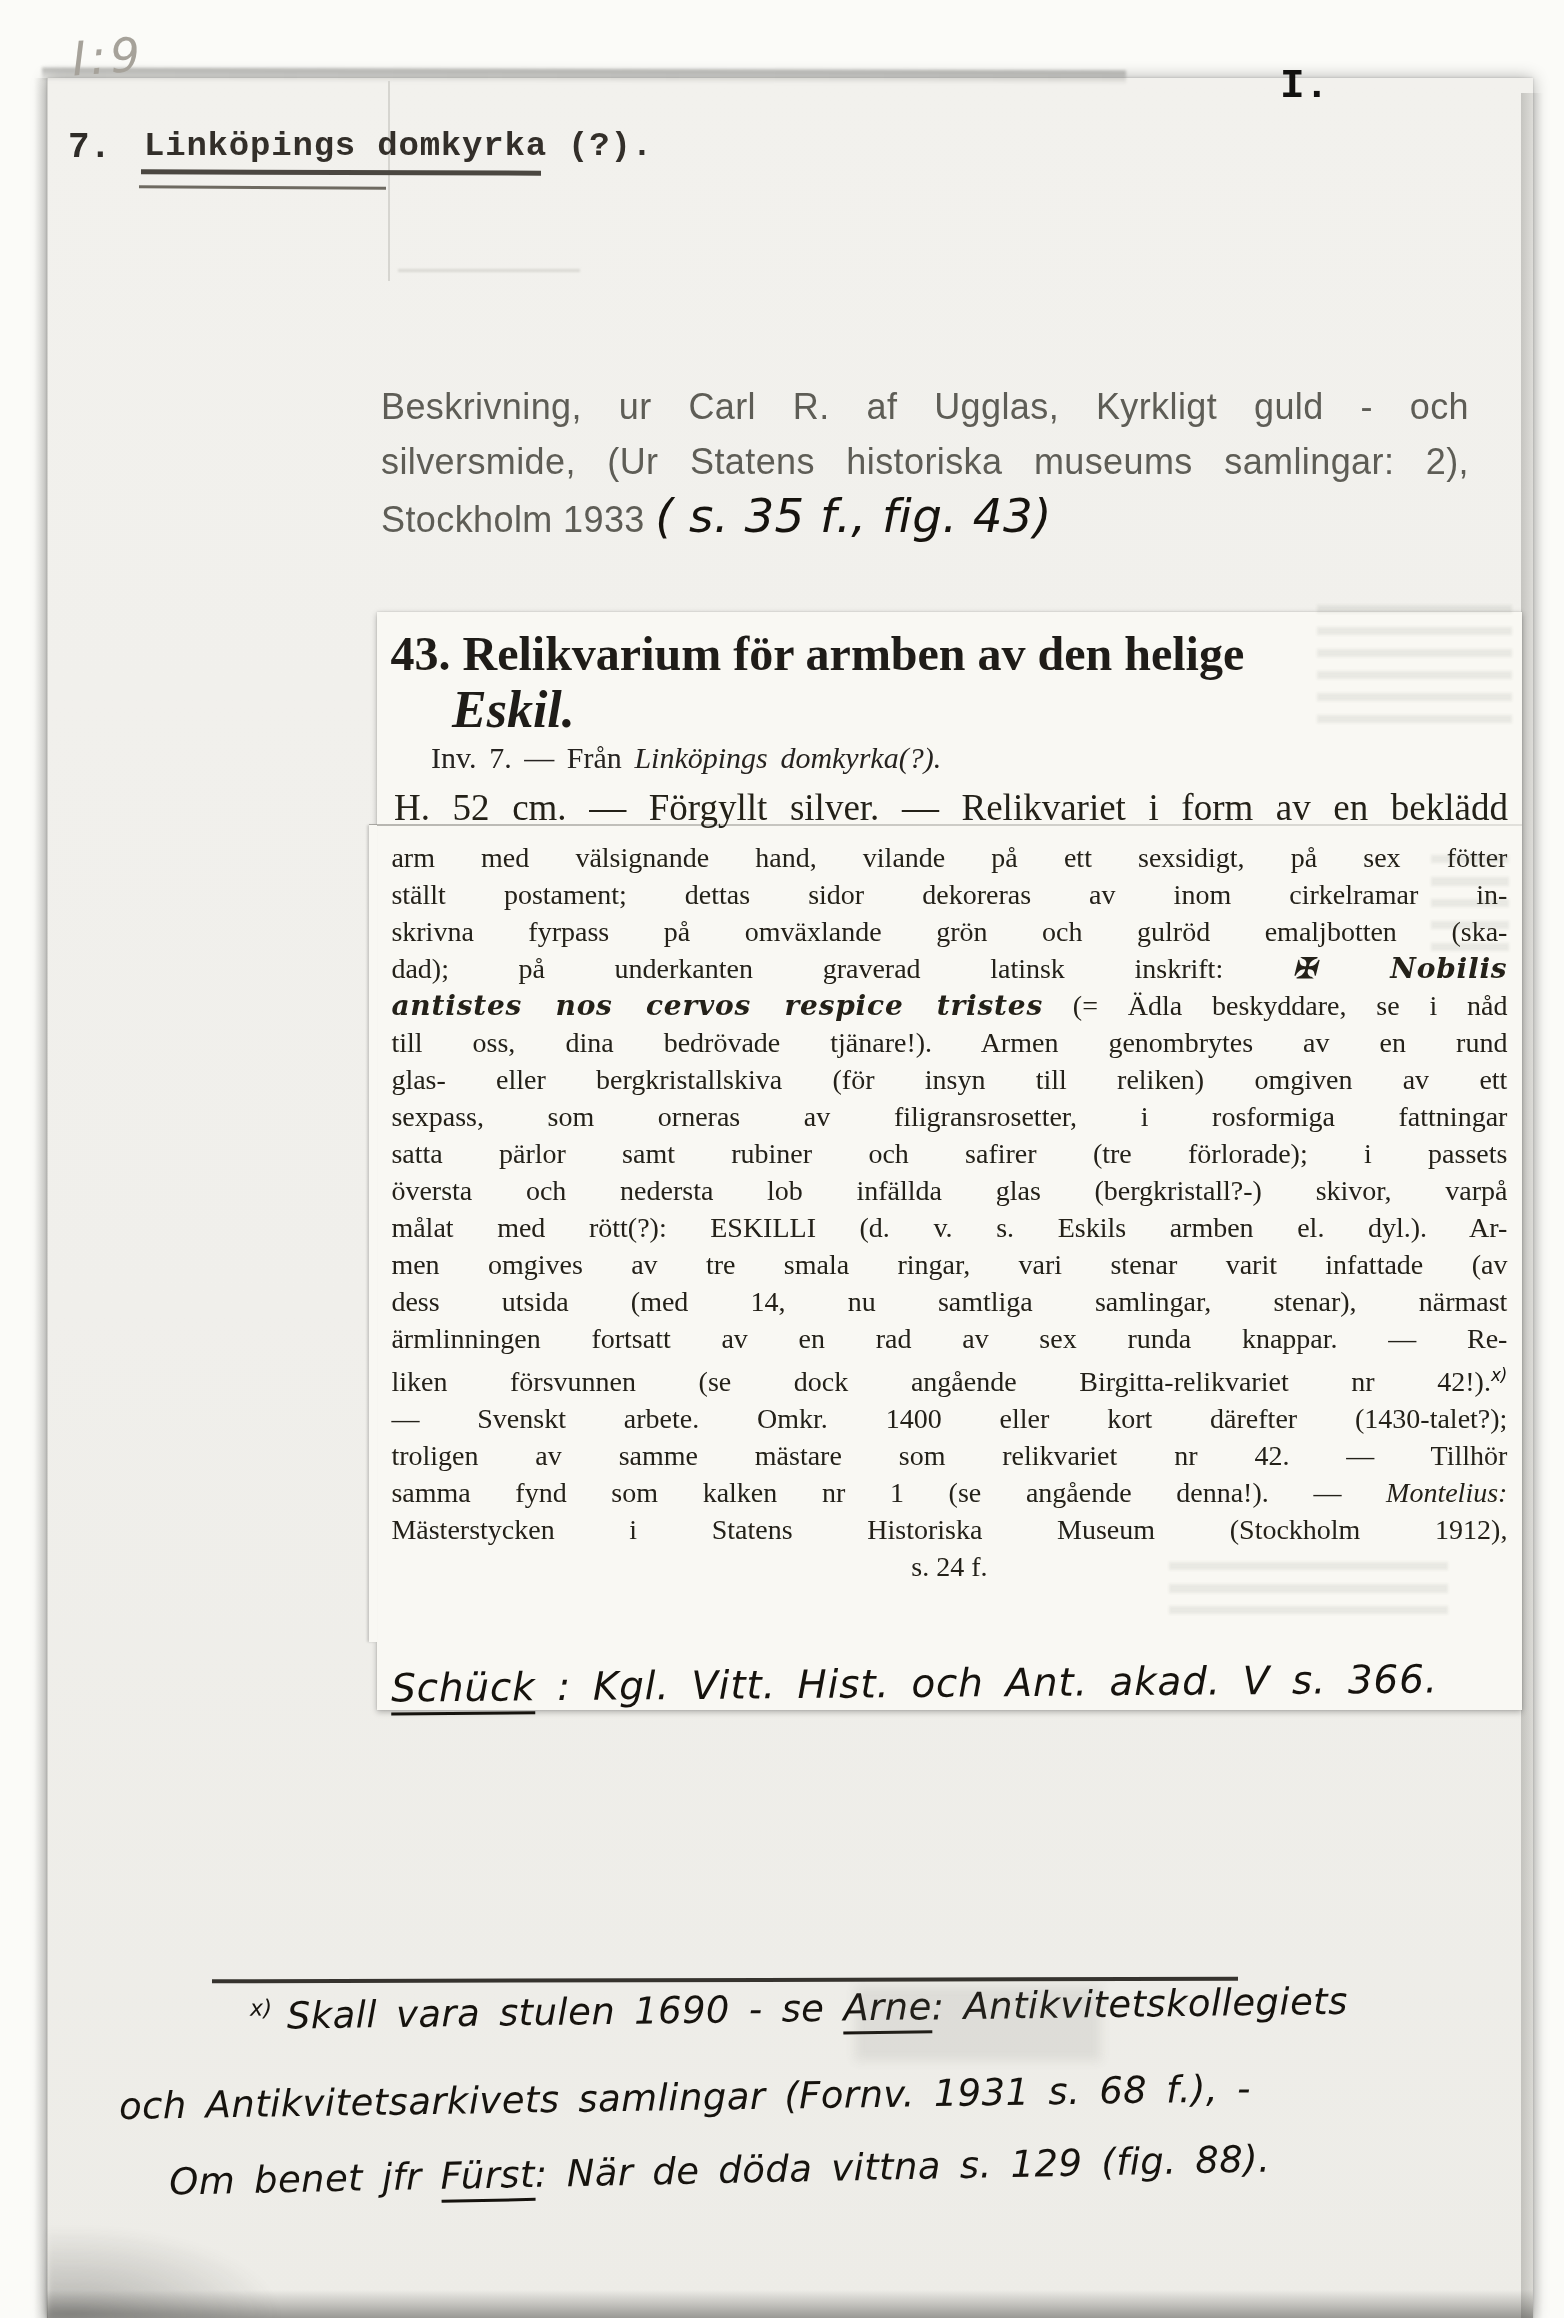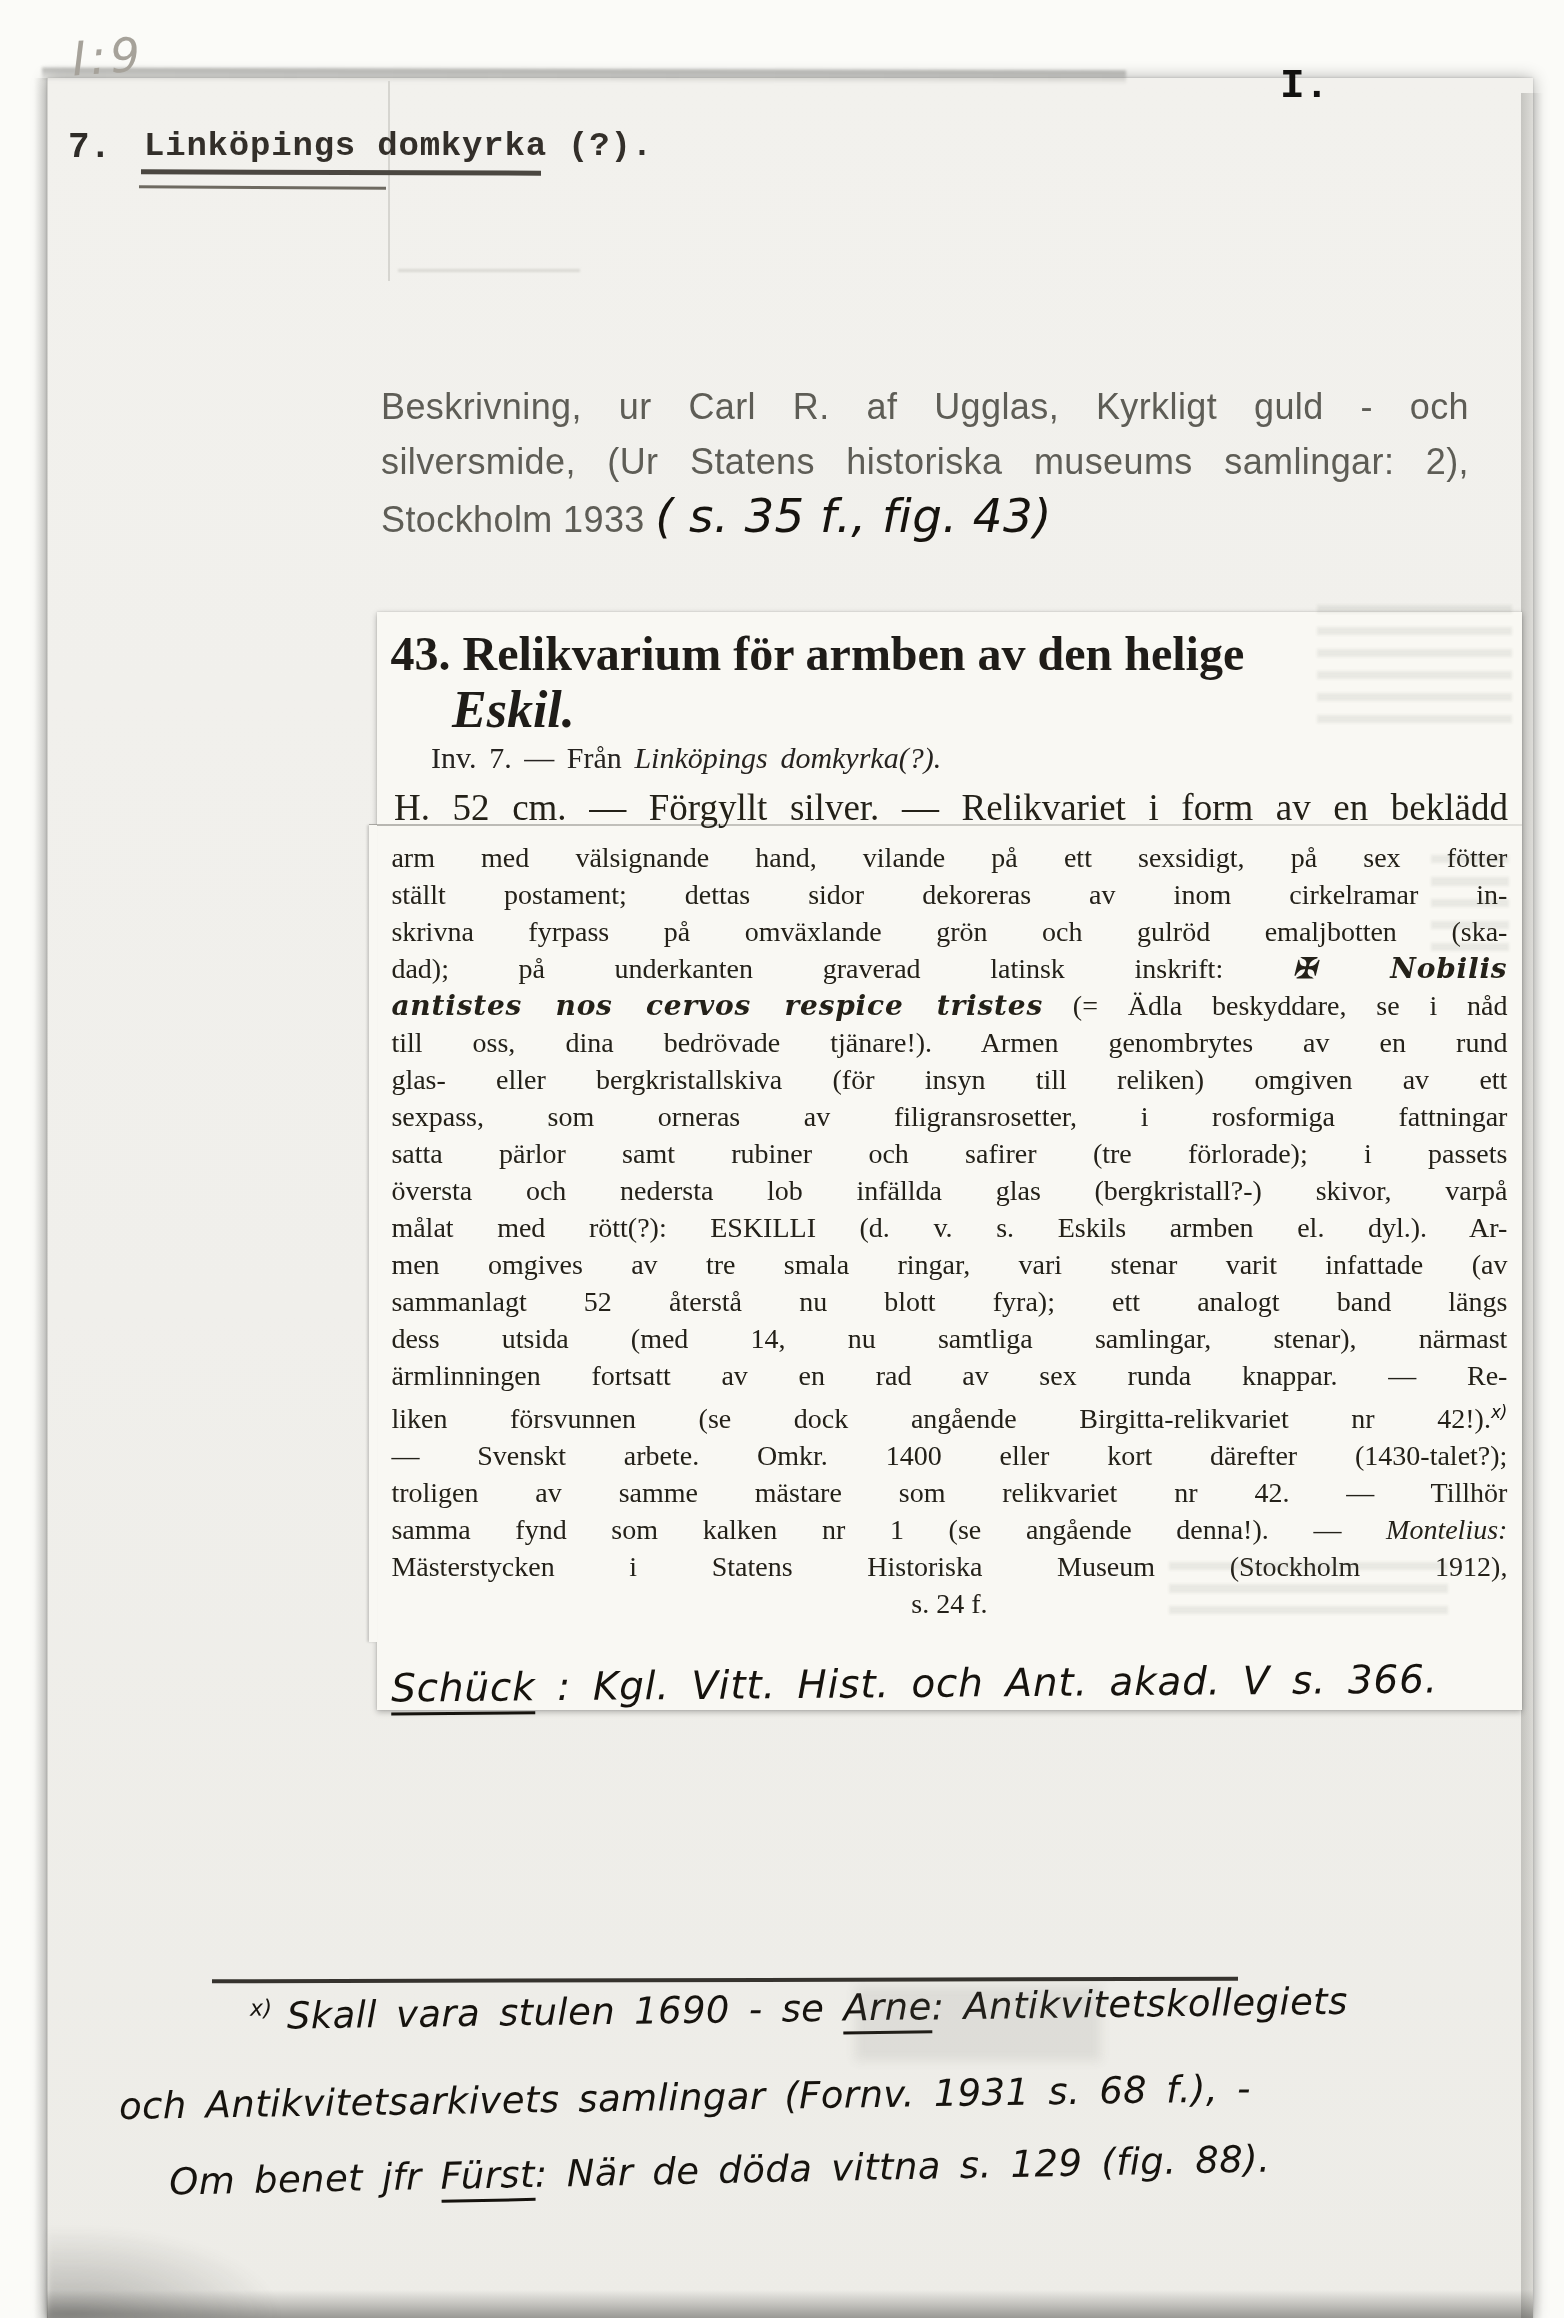--- a/index.html
+++ b/index.html
@@ -142,21 +142,20 @@
         <div class="tline just"><span class="seg-r">skrivna fyrpass på omväxlande grön och gulröd emaljbotten (ska-</span></div>
         <div class="tline just"><span class="seg-r">dad); på underkanten graverad latinsk inskrift: </span><span class="seg-b">✠ Nobilis</span></div>
         <div class="tline just"><span class="seg-b">antistes nos cervos respice tristes</span><span class="seg-r"> (= Ädla beskyddare, se i nåd</span></div>
         <div class="tline just"><span class="seg-r">till oss, dina bedrövade tjänare!). Armen genombrytes av en rund</span></div>
         <div class="tline just"><span class="seg-r">glas- eller bergkristallskiva (för insyn till reliken) omgiven av ett</span></div>
         <div class="tline just"><span class="seg-r">sexpass, som orneras av filigransrosetter, i rosformiga fattningar</span></div>
         <div class="tline just"><span class="seg-r">satta pärlor samt rubiner och safirer (tre förlorade); i passets</span></div>
         <div class="tline just"><span class="seg-r">översta och nedersta lob infällda glas (bergkristall?-) skivor, varpå</span></div>
         <div class="tline just"><span class="seg-r">målat med rött(?): ESKILLI (d. v. s. Eskils armben el. dyl.). Ar-</span></div>
         <div class="tline just"><span class="seg-r">men omgives av tre smala ringar, vari stenar varit infattade (av</span></div>
-        <div class="tline just"><span class="seg-r">sammanlagt 52 återstå nu blott fyra); ett analogt band längs</span></div>
         <div class="tline just"><span class="seg-r">dess utsida (med 14, nu samtliga samlingar, stenar), närmast</span></div>
         <div class="tline just"><span class="seg-r">ärmlinningen fortsatt av en rad av sex runda knappar. — Re-</span></div>
         <div class="tline just"><span class="seg-r">liken försvunnen (se dock angående Birgitta-relikvariet nr 42!).</span><span class="seg-hand seg-sup">x)</span></div>
         <div class="tline just"><span class="seg-r">— Svenskt arbete. Omkr. 1400 eller kort därefter (1430-talet?);</span></div>
         <div class="tline just"><span class="seg-r">troligen av samme mästare som relikvariet nr 42. — Tillhör</span></div>
         <div class="tline just"><span class="seg-r">samma fynd som kalken nr 1 (se angående denna!). — </span><span class="seg-i">Montelius:</span></div>
         <div class="tline just"><span class="seg-r">Mästerstycken i Statens Historiska Museum (Stockholm 1912),</span></div>
         <div class="tline"><span class="seg-r">s. 24 f.</span></div>
       </div>
   </div>

